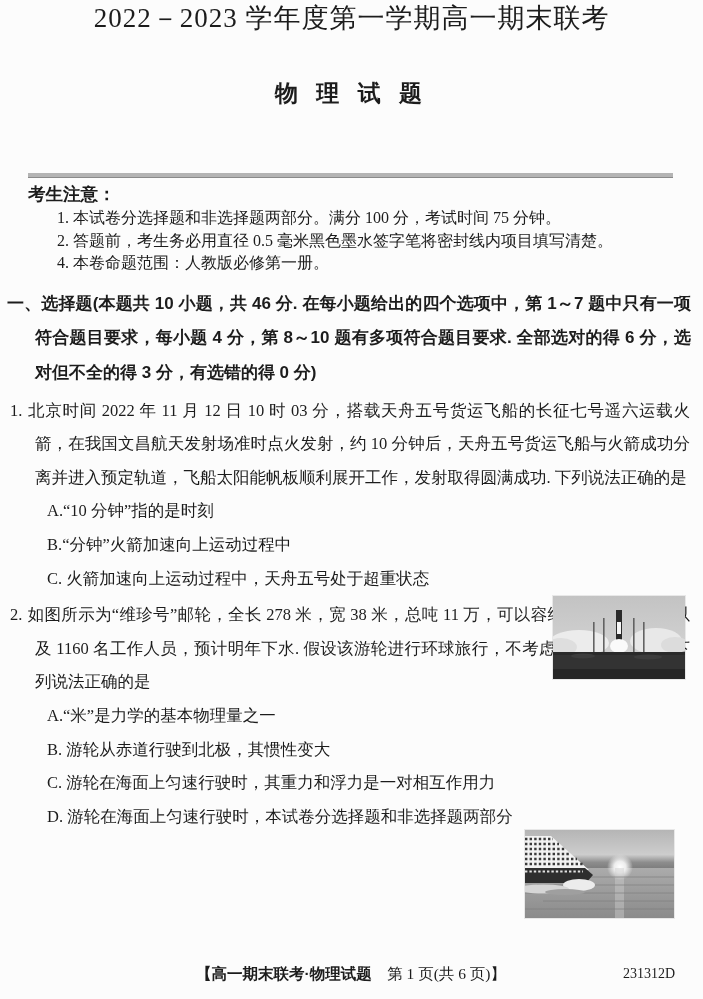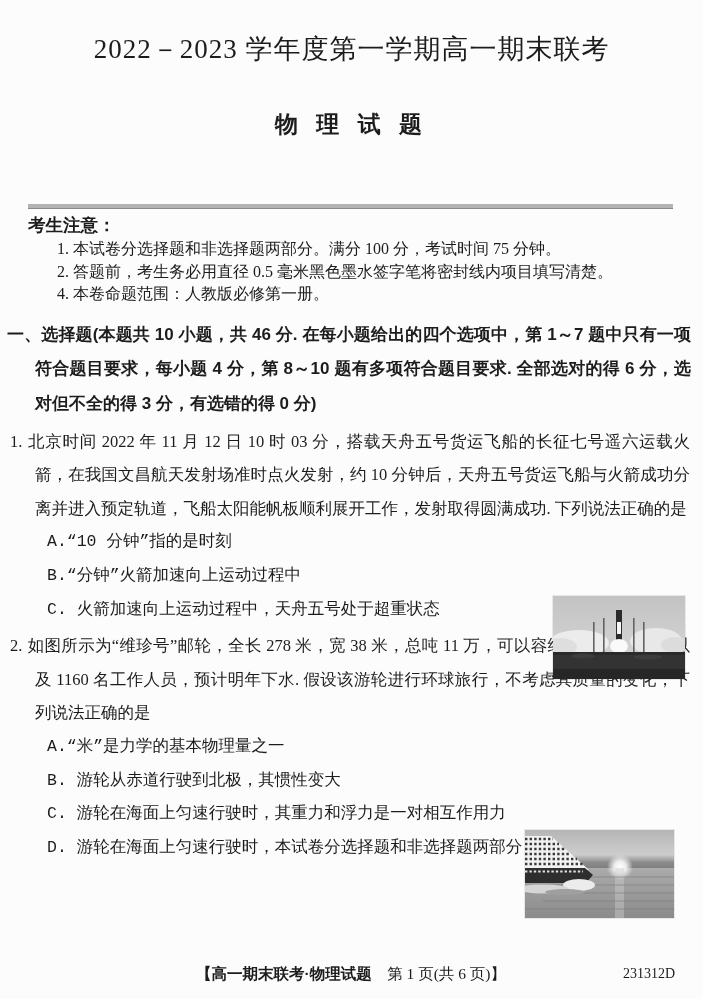--- a/index.html
+++ b/index.html
@@ -2,21 +2,21 @@
 <html><head>
 <meta charset="utf-8">
 <style>
   html,body { margin:0; padding:0; background:#e9e9e9; }
   .page {
     position:relative; width:703px; height:999px; margin:0 auto;
     background:#fcfcfc; color:#1c1c1c; overflow:hidden;
     font-family:"Liberation Serif", serif;
   }
   .title {
-    text-align:center; padding-top:31px; font-size:27px; line-height:36px;
+    text-align:center; padding-top:0; font-size:27px; line-height:36px;
     letter-spacing:1px; font-weight:normal;
   }
   .subtitle {
     text-align:center; margin-top:42px; font-size:23px; line-height:31px;
     font-weight:bold; letter-spacing:6px;
     font-family:"Liberation Sans", sans-serif;
   }
   .divider {
     margin:64px 30px 0 28px; height:4px;
     background:#b4b4b4; border-bottom:1px solid #8a8a8a;
@@ -41,21 +41,21 @@
   }
   .section-heading {
     margin:12px 12px 0 7px; font-family:"Liberation Sans", sans-serif;
     font-weight:bold; font-size:17px; line-height:34.6px;
     padding-left:28px; text-indent:-28px; text-align:justify;
   }
   .question { margin:3px 13px 0 10px; font-size:16.5px; line-height:33.6px; }
   .q-stem { margin:0; padding-left:25px; text-indent:-25px; text-align:justify; }
   .q-num { margin-right:5px; }
   .options { margin-left:37px; }
-  .option { white-space:nowrap;font-family:Liberation Mono, monospace; }
+  .option { white-space:nowrap; }
   .photo { position:absolute; box-shadow:0 0 0 1px rgba(0,0,0,0.08); }
   .photo-rocket { left:553px; top:596px; width:132px; height:83px; }
   .photo-ship   { left:525px; top:830px; width:149px; height:88px; }
   .photo svg { display:block; width:100%; height:100%; }
   .footer {
     position:absolute; left:0; right:1px; top:962px; height:24px;
     font-size:15.5px; line-height:24px; text-align:center;
   }
   .footer-bold { font-family:"Liberation Sans", sans-serif; font-weight:bold; }
   .footer-code { position:absolute; right:27px; top:0; font-size:14px; }

